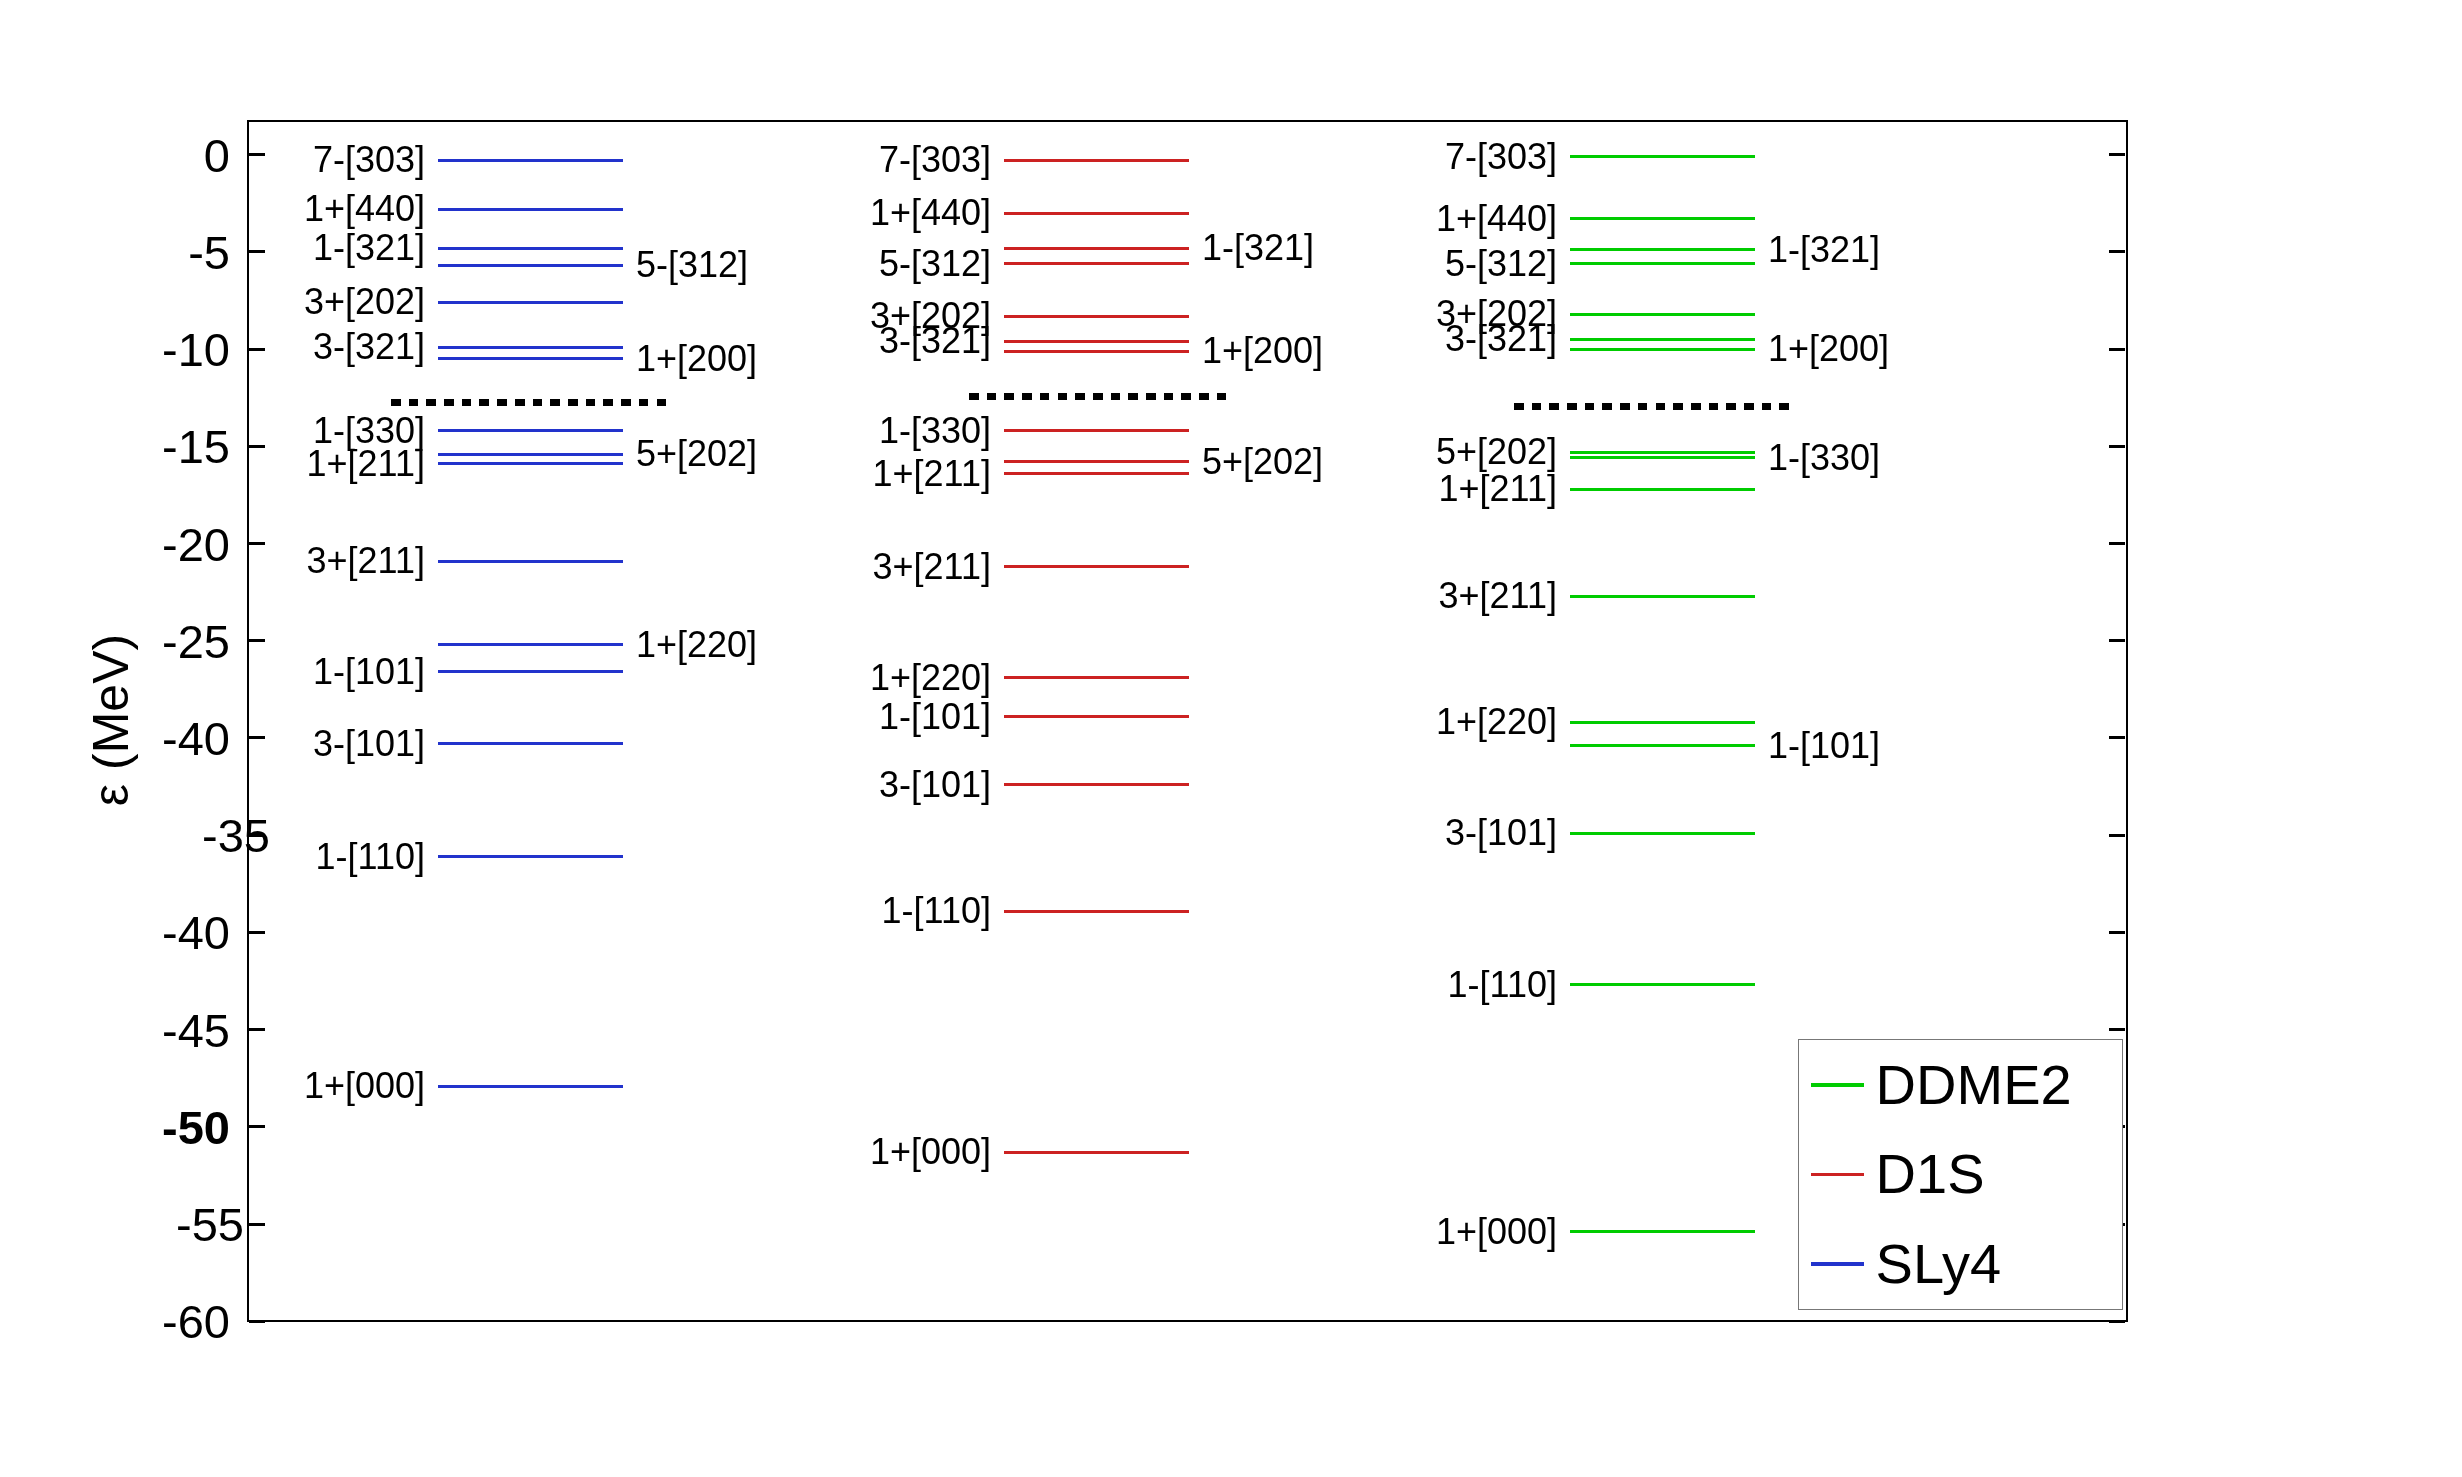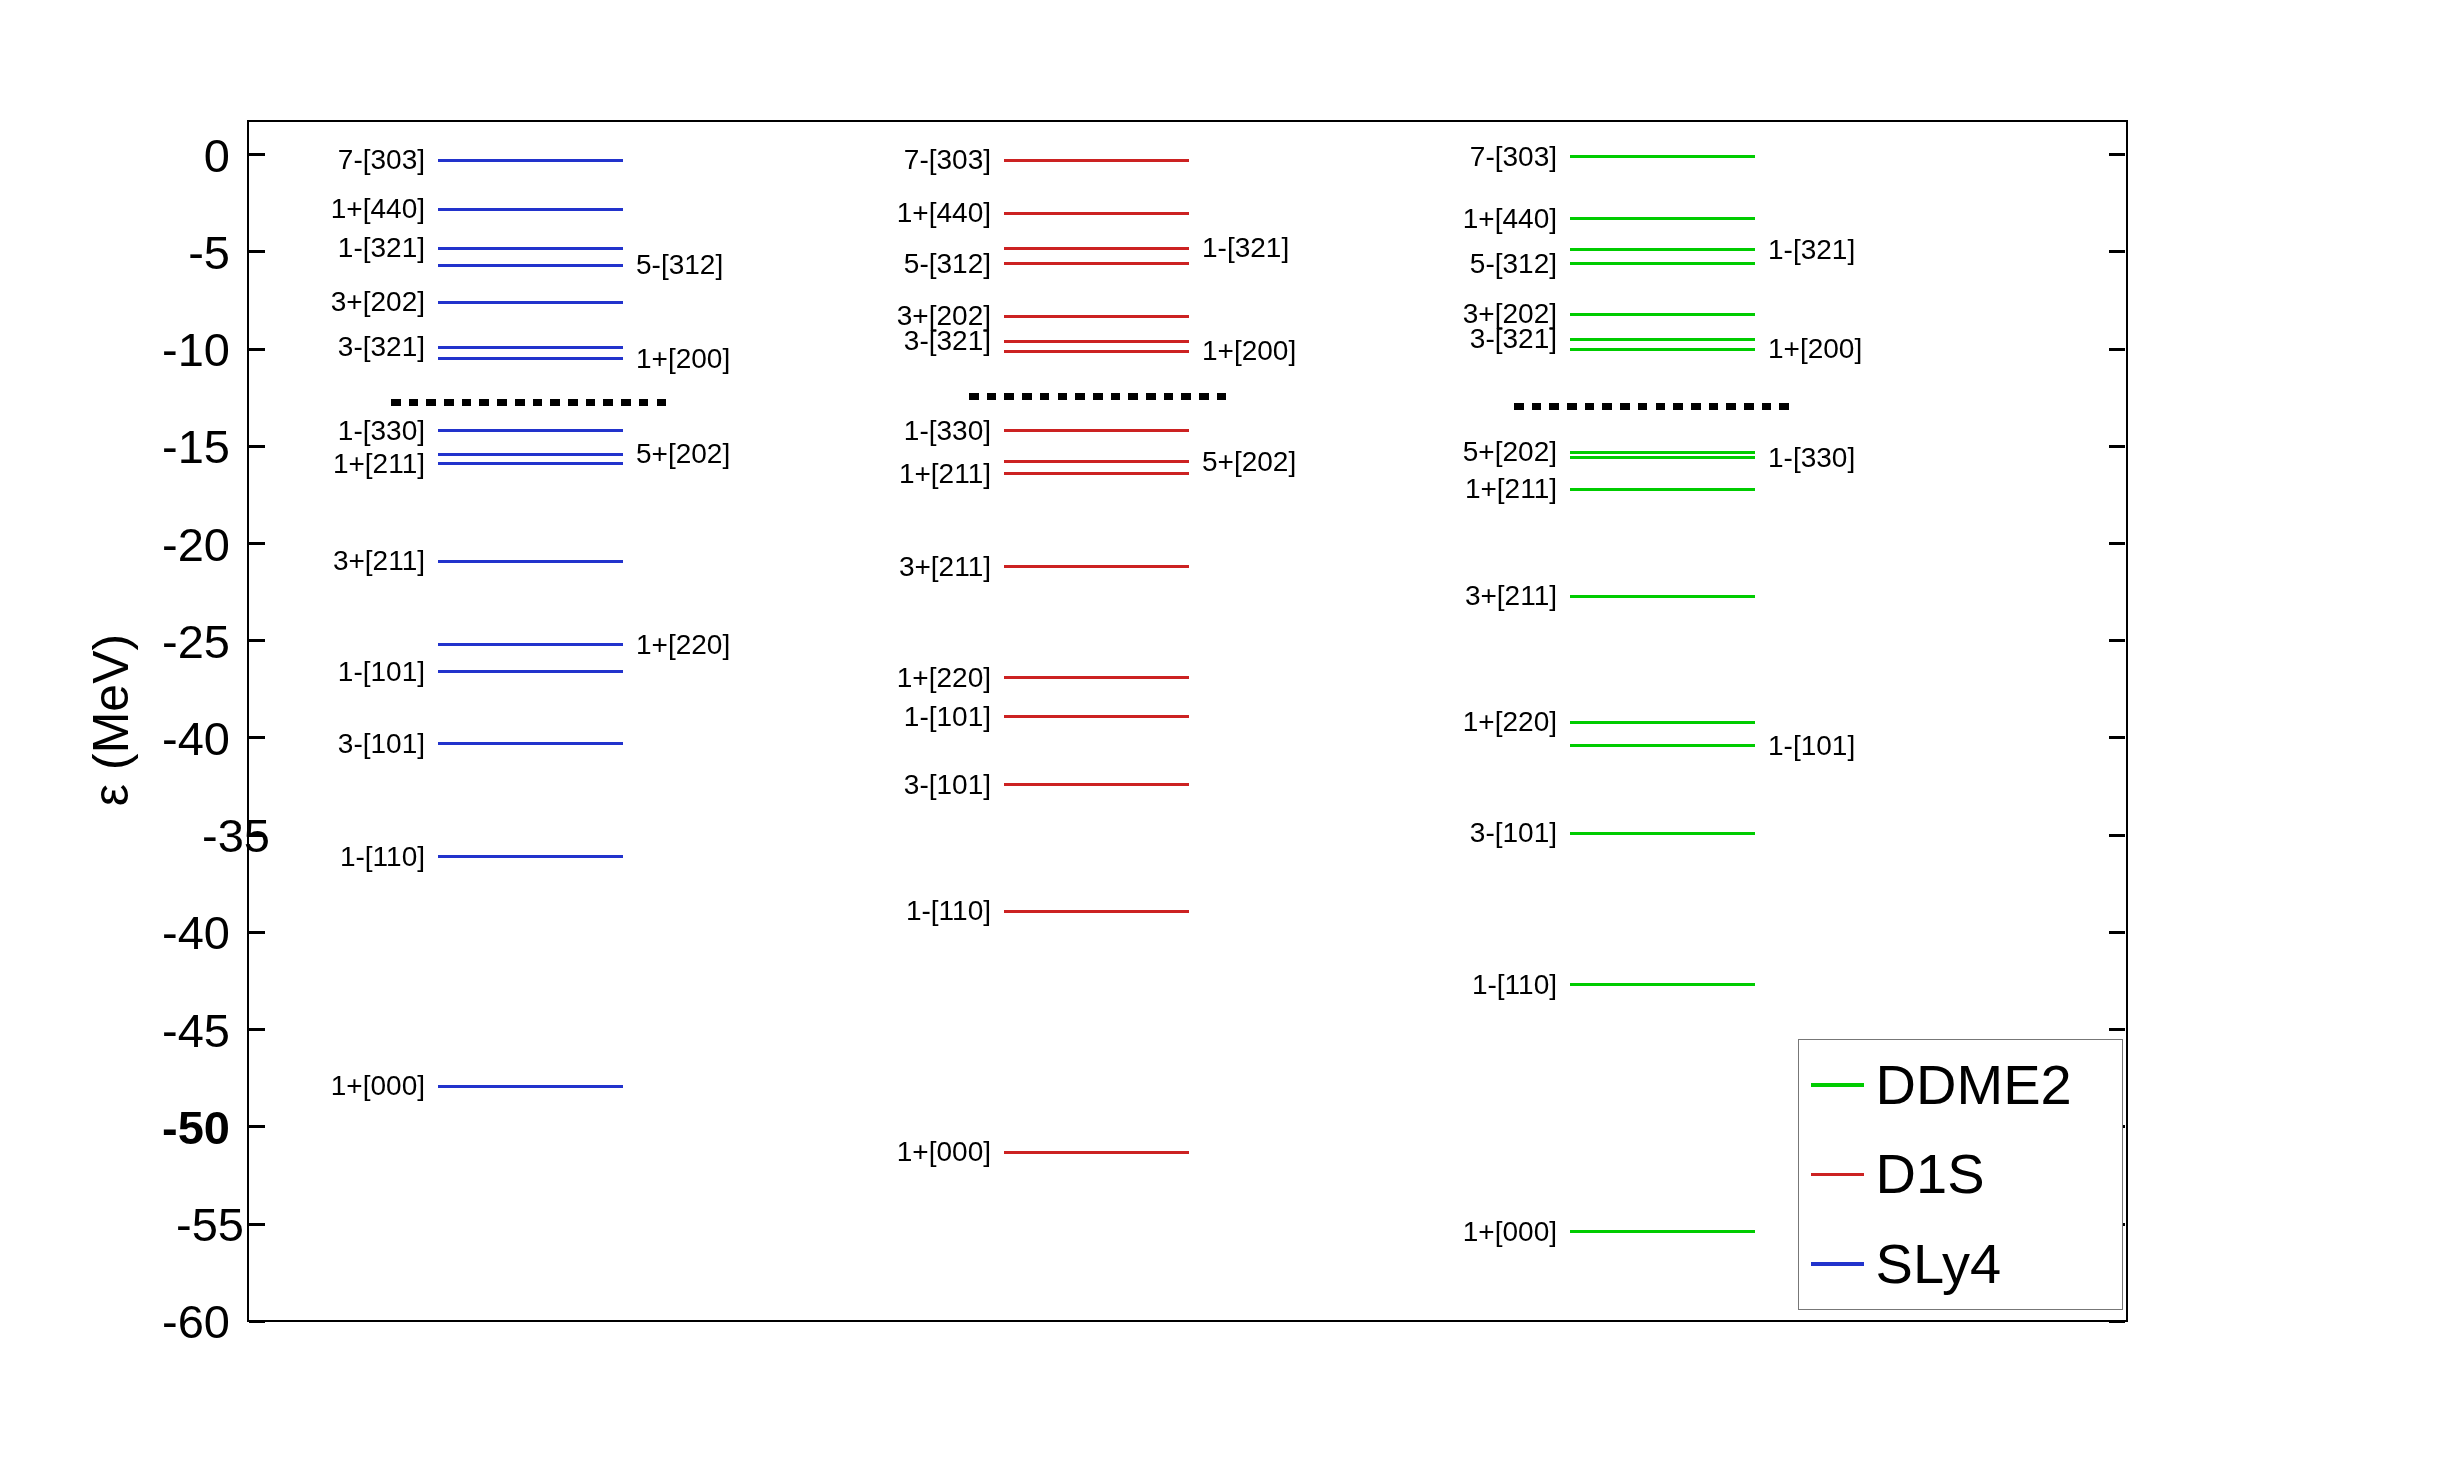--- a/index.html
+++ b/index.html
@@ -47,21 +47,21 @@
     position: absolute;
     background: #000000;
     height: 3px;
   }
   .level-line {
     position: absolute;
     height: 3px;
   }
   .level-label {
     position: absolute;
-    font-size: 28px;
+    font-size: 36px;
     color: #000000;
     line-height: 1;
     transform: translateY(-50%);
     white-space: nowrap;
     width: 325px;
   }
   .level-label.left { text-align: right; }
   .level-label.right { text-align: left; }
   .fermi-line {
     position: absolute;

